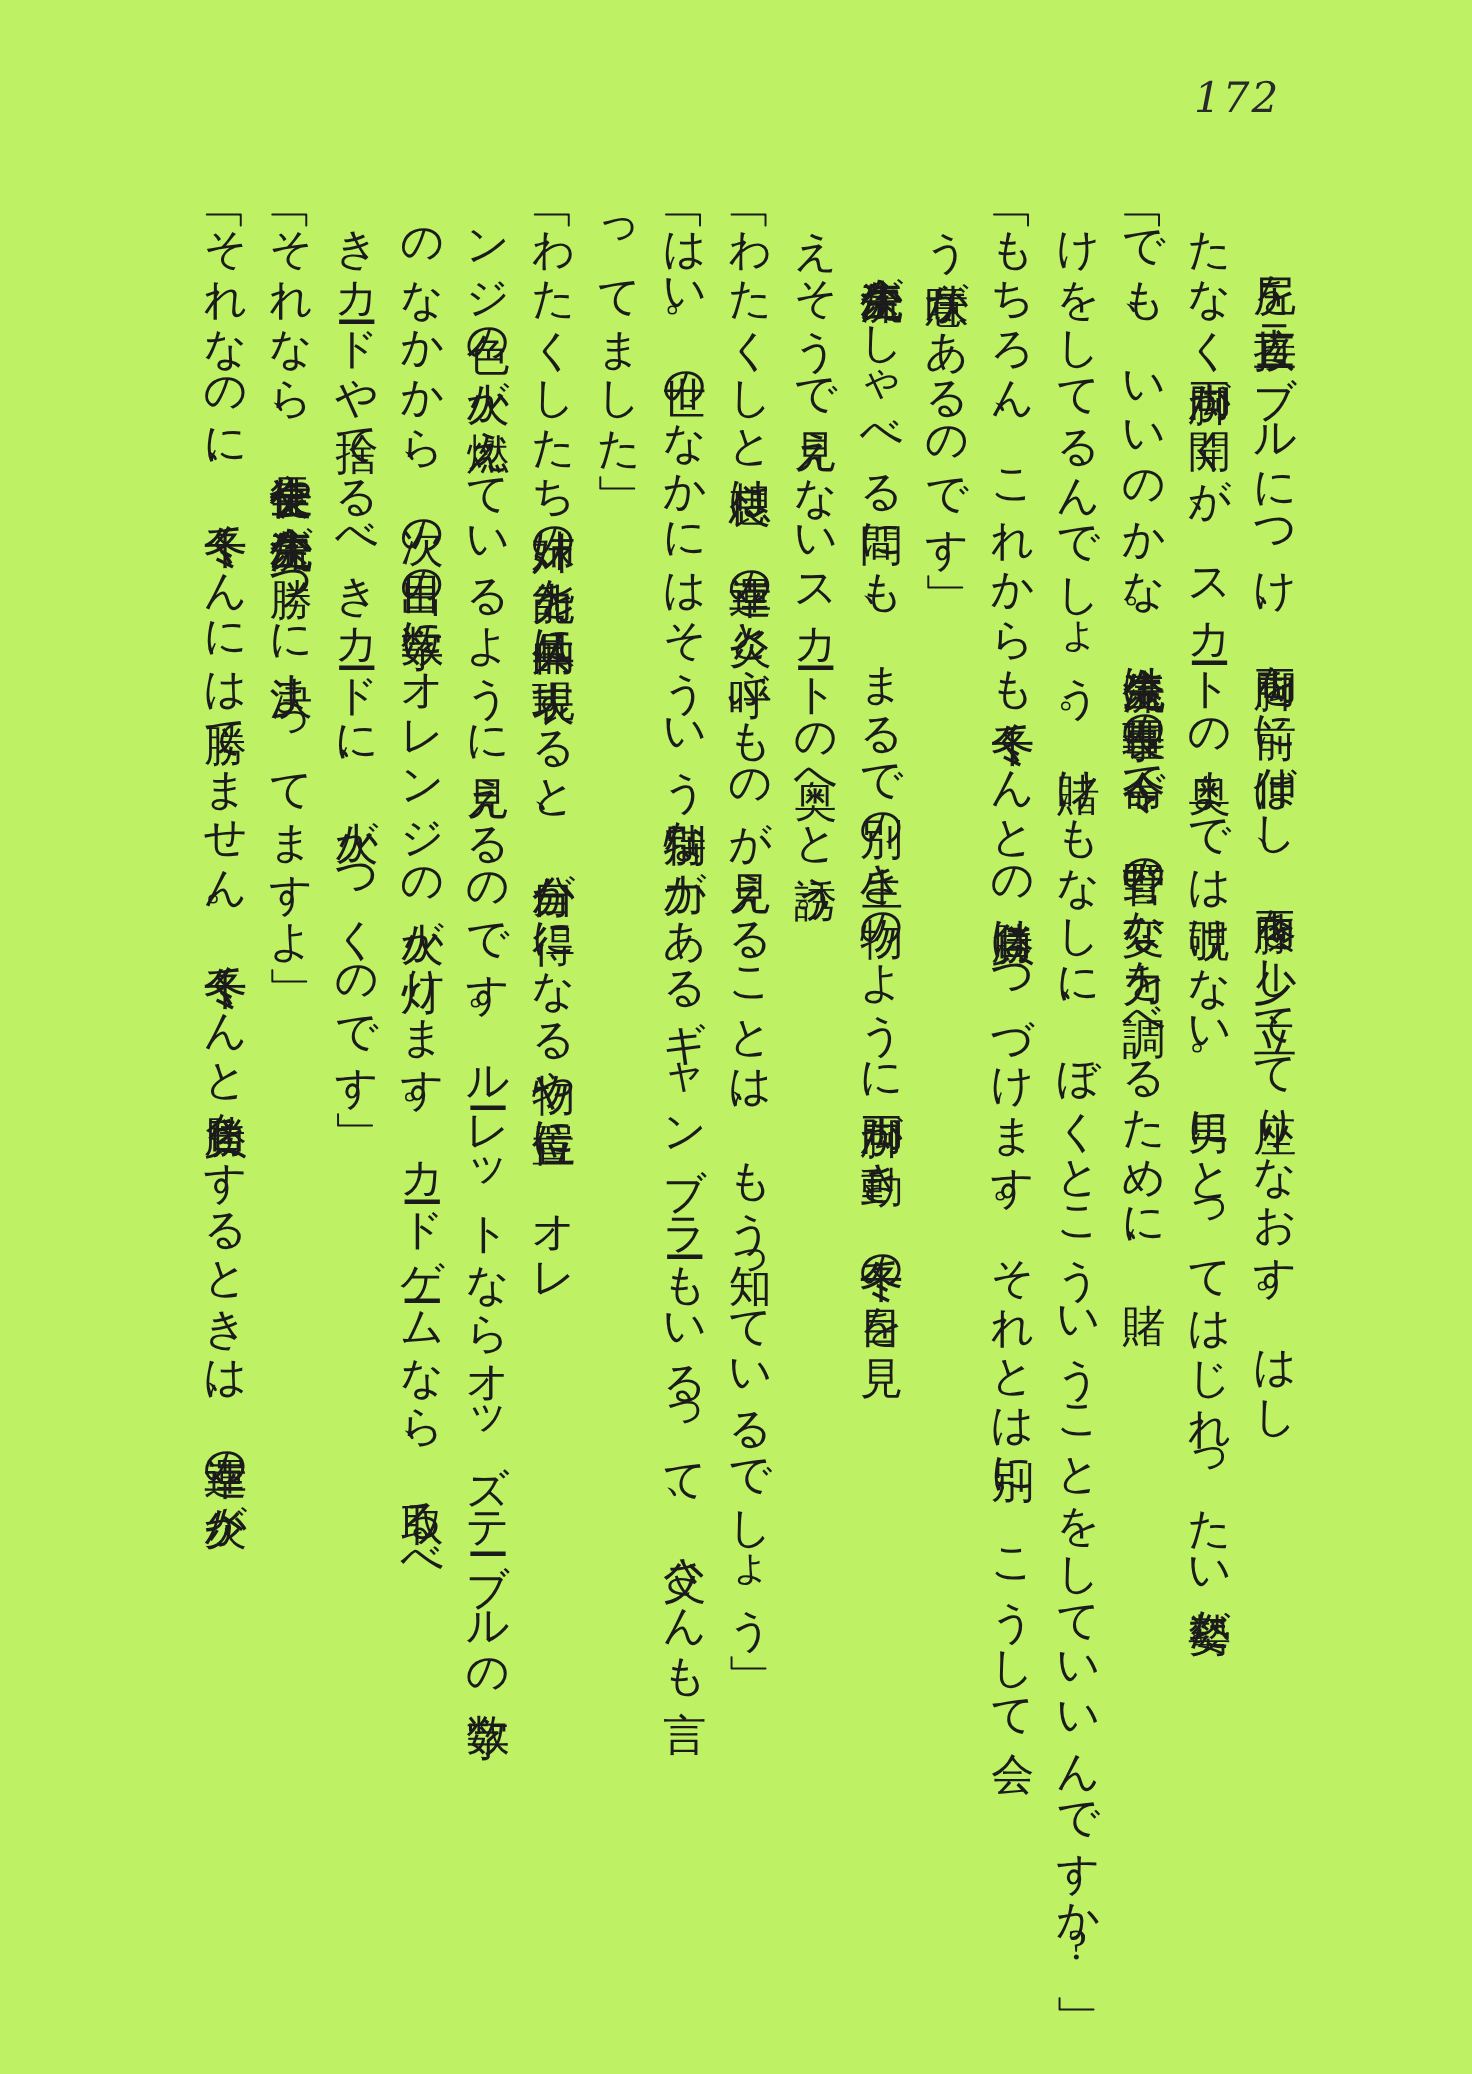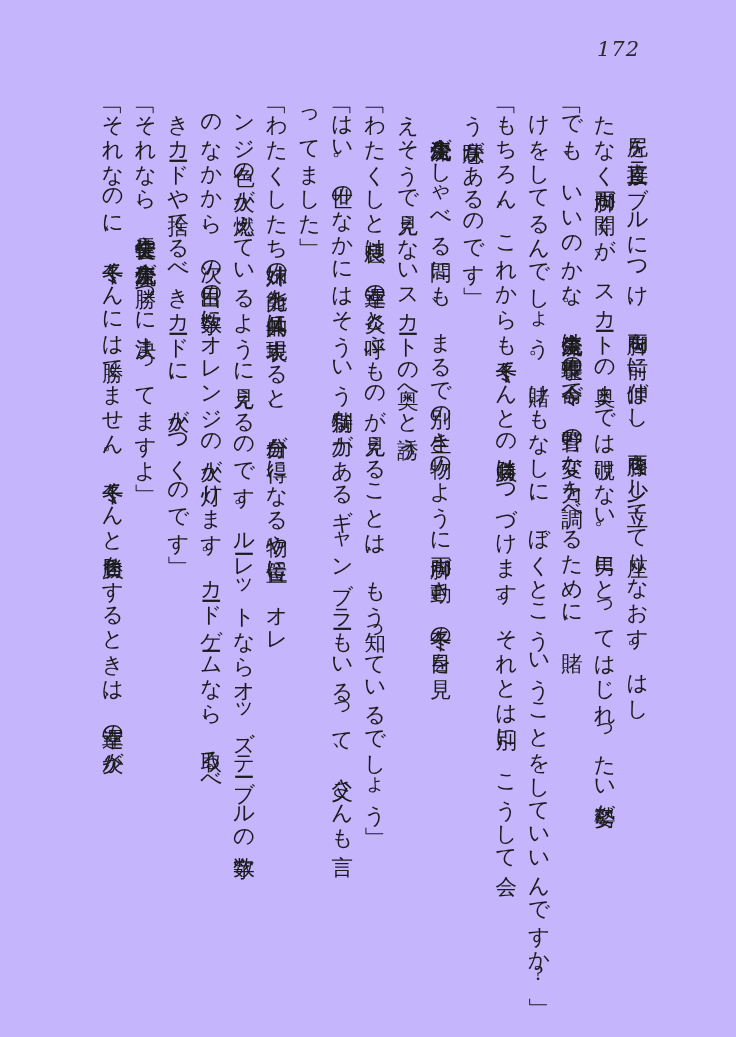--- a/index.html
+++ b/index.html
@@ -10,21 +10,21 @@
     width: 736px;
     height: 1037px;
     background: #fdfdfc;
     position: relative;
     overflow: hidden;
     font-family: "Liberation Serif", "DejaVu Serif", serif;
   }
   .page {
     position: absolute;
     inset: 0;
-    background: #c4b5fd;
+    background: #bef264;
   }
   .page-number {
     position: absolute;
     top: 37px;
     left: 597px;
     font-size: 21px;
     font-style: italic;
     letter-spacing: 1px;
     color: #2a2a2a;
     font-family: "DejaVu Serif", "Liberation Serif", serif;

